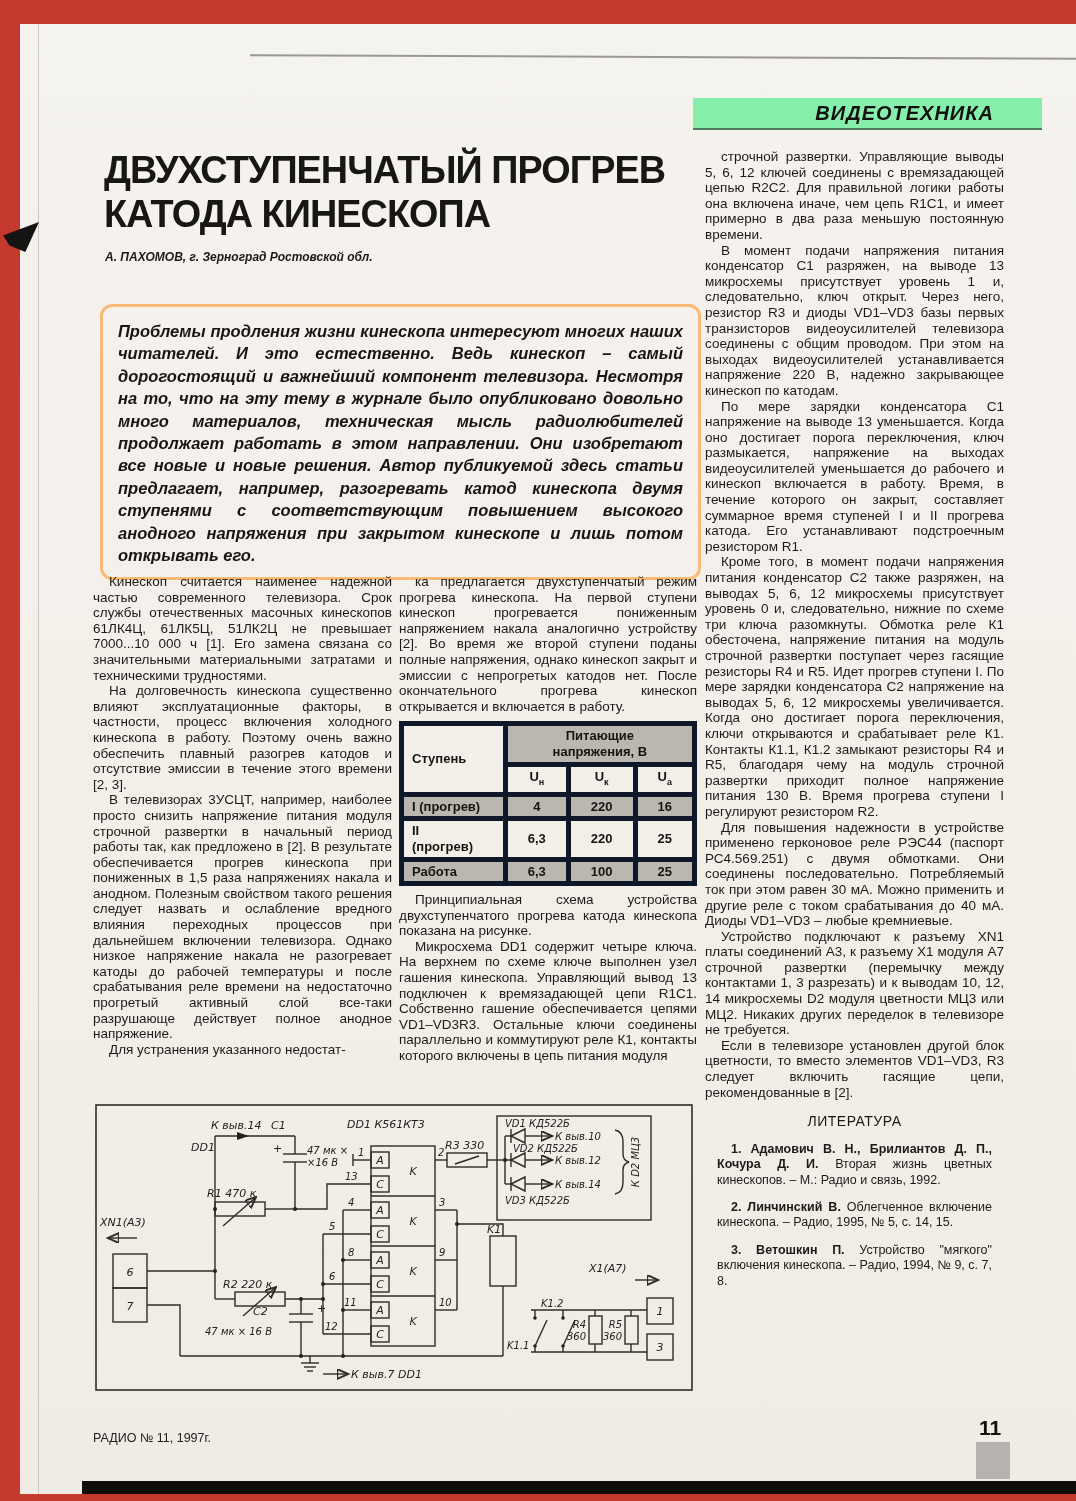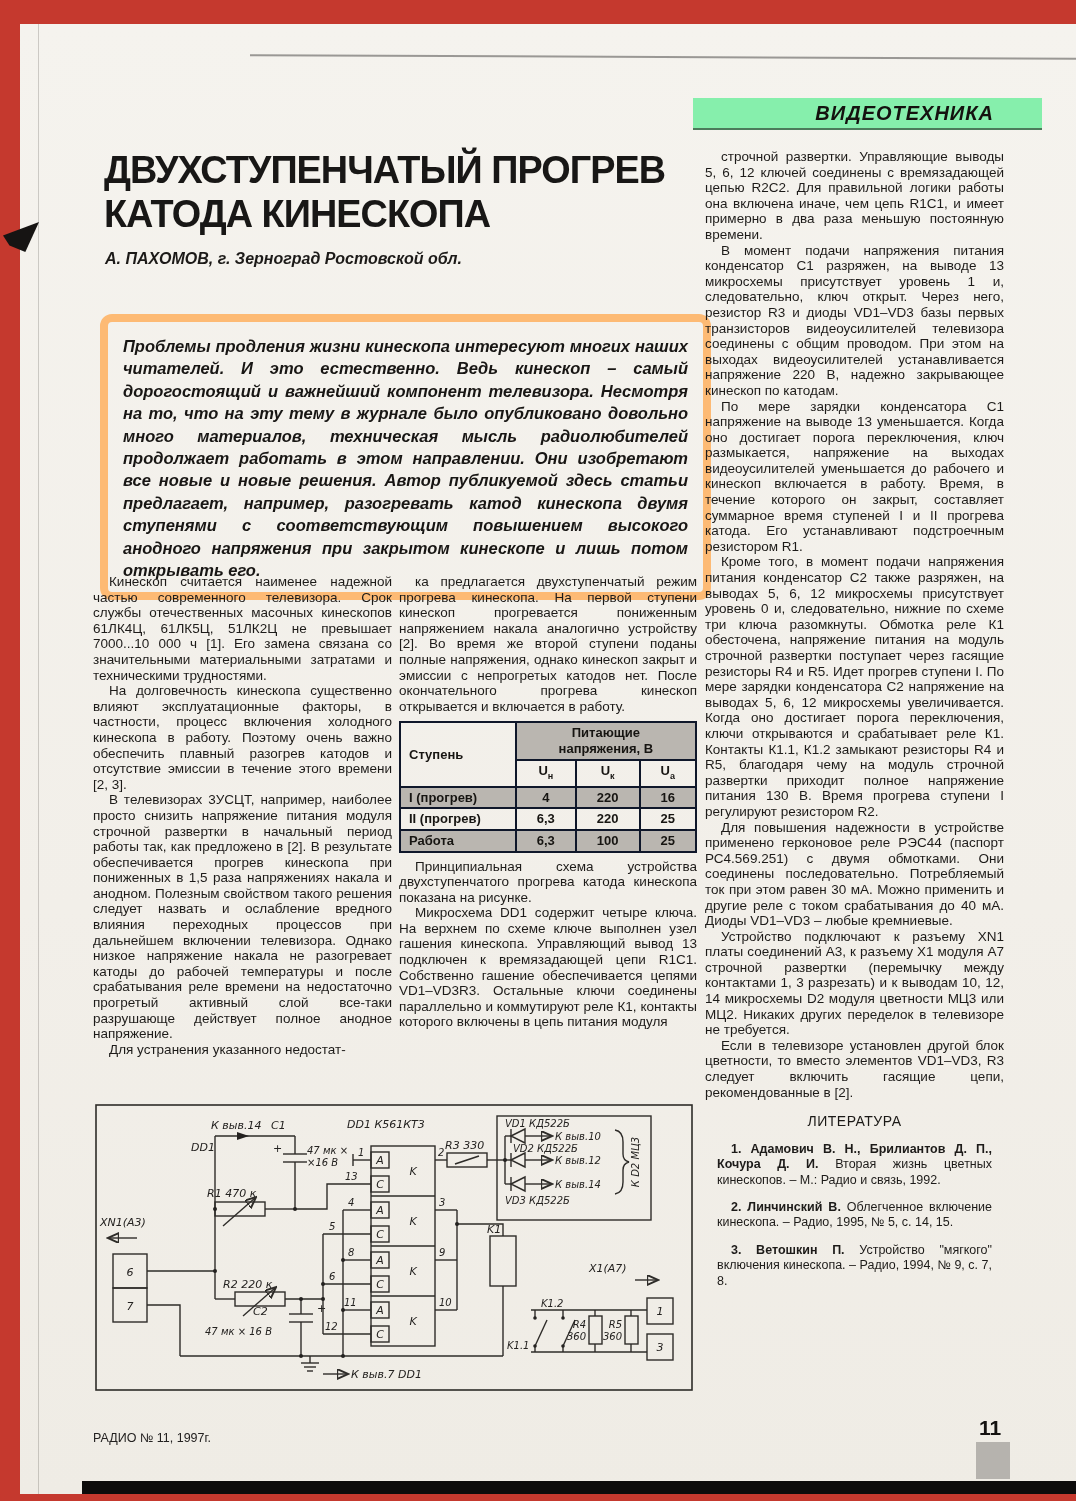--- a/index.html
+++ b/index.html
@@ -9,31 +9,31 @@
          background:linear-gradient(180deg,#f5f3ee 0%,#f2efe9 60%,#efece5 100%);}
   .fold-line{position:absolute;left:38px;top:24px;width:1px;height:1470px;background:rgba(60,55,50,.22);}
   .curl-line{position:absolute;left:250px;top:56px;width:826px;height:2px;background:rgba(45,42,40,.45);transform:rotate(.25deg);}
   .ink-mark{position:absolute;left:3px;top:222px;width:36px;height:30px;background:#161413;
             clip-path:polygon(0 45%,100% 0,62% 100%,18% 78%);}
   .rubric-bar{position:absolute;left:693px;top:98px;width:349px;height:30px;background:#86efac;
               border-bottom:2px solid rgba(30,28,26,.55);display:flex;align-items:center;justify-content:flex-end;}
   .rubric-bar span{font-weight:bold;font-style:italic;font-size:20px;letter-spacing:1px;color:#14120f;padding-right:48px;}
   .title{position:absolute;left:104px;top:148px;width:600px;margin:0;font-size:39px;line-height:44px;
          font-weight:bold;color:#181716;letter-spacing:-1px;transform:scaleX(.97);transform-origin:left top;}
-  .author{position:absolute;left:105px;top:250px;width:560px;font-size:16px;font-weight:bold;font-style:italic;color:#1c1a18;}
-  .lead-box{position:absolute;left:100px;top:314px;width:565px;border:8px solid #fdba74;border-radius:12px;
+  .author{position:absolute;left:105px;top:250px;width:560px;font-size:12px;font-weight:bold;font-style:italic;color:#1c1a18;}
+  .lead-box{position:absolute;left:100px;top:304px;width:565px;border:3px solid #fdba74;border-radius:12px;
             padding:13px 15px 11px 15px;font-size:16.5px;line-height:22.4px;font-weight:bold;font-style:italic;
             color:#181614;text-align:justify;background:transparent;}
   .col{position:absolute;top:574px;color:#1d1b19;font-size:13.5px;line-height:15.6px;text-align:justify;}
   .col p{margin:0;text-indent:16px;}
   .col1{left:93px;width:299px;}
   .col2{left:399px;width:298px;}
   .col3{left:705px;top:149px;width:299px;}
   table.volt{border-collapse:collapse;width:100%;margin:7px 0 6px 0;border:2.5px solid #13110f;font-size:13px;}
-  table.volt th,table.volt td{border:2px solid #0f172a;padding:2px 20px;font-weight:bold;color:#171512;}
+  table.volt th,table.volt td{border:5px solid #0f172a;padding:2px 20px;font-weight:bold;color:#171512;}
   table.volt .stage{text-align:left;padding-left:8px;width:44%;font-weight:bold;}
   table.volt th{text-align:center;}
   table.volt td{text-align:center;}
   .shade{background:#bab6b0;}
   table.volt sub{font-size:9px;}
   .lit-head{text-align:center;font-size:14px;letter-spacing:.5px;margin:14px 0 8px 0;color:#1b1916;}
   p.lit{font-size:12.5px;line-height:15.4px;text-indent:14px;margin:12px;}
   p.lit b{font-weight:bold;}
   .schematic{position:absolute;left:95px;top:1104px;width:598px;height:287px;}
   .sch line,.sch path,.sch polyline,.sch rect{stroke:#2e2c29;fill:none;stroke-width:1.4;}

